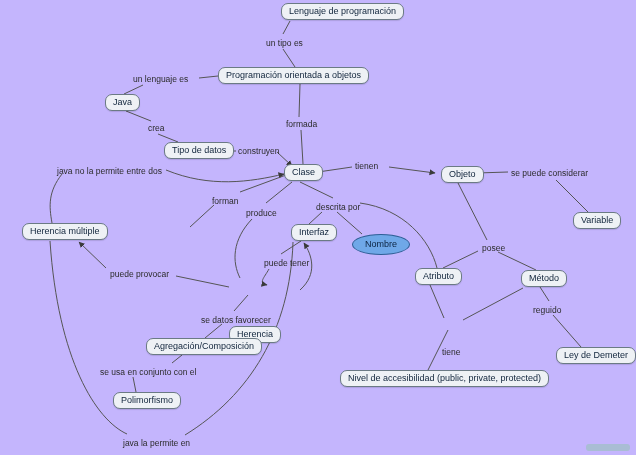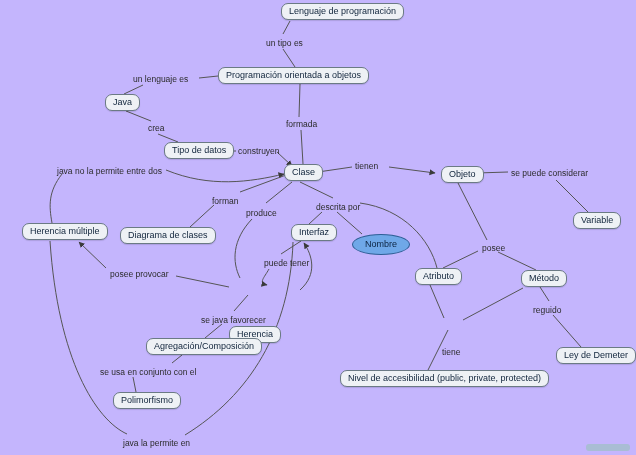--- a/index.html
+++ b/index.html
@@ -186,23 +186,20 @@
     </div>
 
   <div class="node" style="left:573px; top:212px;">
       <span>Variable</span>
     </div>
 
   <div class="node" style="left:22px; top:223px;">
       <span>Herencia múltiple</span>
     </div>
 
-  <div class="node" style="left:120px; top:227px;">
-      <span>Diagrama de clases</span>
-    </div>
 
   <div class="node" style="left:291px; top:224px;">
       <span>Interfaz</span>
     </div>
 
   <div class="node ellipse" style="left:352px; top:234px;">
       <span>Nombre</span>
     </div>
 
   <div class="node" style="left:415px; top:268px;">
@@ -239,22 +236,22 @@
   <div class="edge-label" style="left:286px; top:119px;">formada</div>
   <div class="edge-label" style="left:238px; top:146px;">construyen</div>
   <div class="edge-label" style="left:355px; top:161px;">tienen</div>
   <div class="edge-label" style="left:511px; top:168px;">se puede considerar</div>
   <div class="edge-label" style="left:57px; top:166px;">java no la permite entre dos</div>
   <div class="edge-label" style="left:212px; top:196px;">forman</div>
   <div class="edge-label" style="left:246px; top:208px;">produce</div>
   <div class="edge-label" style="left:316px; top:202px;">descrita por</div>
   <div class="edge-label" style="left:482px; top:243px;">posee</div>
   <div class="edge-label" style="left:264px; top:258px;">puede tener</div>
-  <div class="edge-label" style="left:110px; top:269px;">posee provocar</div>
+  <div class="edge-label" style="left:110px; top:269px;">puede provocar</div>
   <div class="edge-label" style="left:442px; top:321px;margin-top:26px;">tiene</div>
   <div class="edge-label" style="left:533px; top:305px;">reguido</div>
-  <div class="edge-label" style="left:201px; top:315px;">se java favorecer</div>
+  <div class="edge-label" style="left:201px; top:315px;">se datos favorecer</div>
   <div class="edge-label" style="left:100px; top:367px;">se usa en conjunto con el</div>
   <div class="edge-label" style="left:123px; top:438px;">java la permite en</div>
 
   <div id="scrollbar-corner"></div>
 
 </div>
 
 </body></html>

